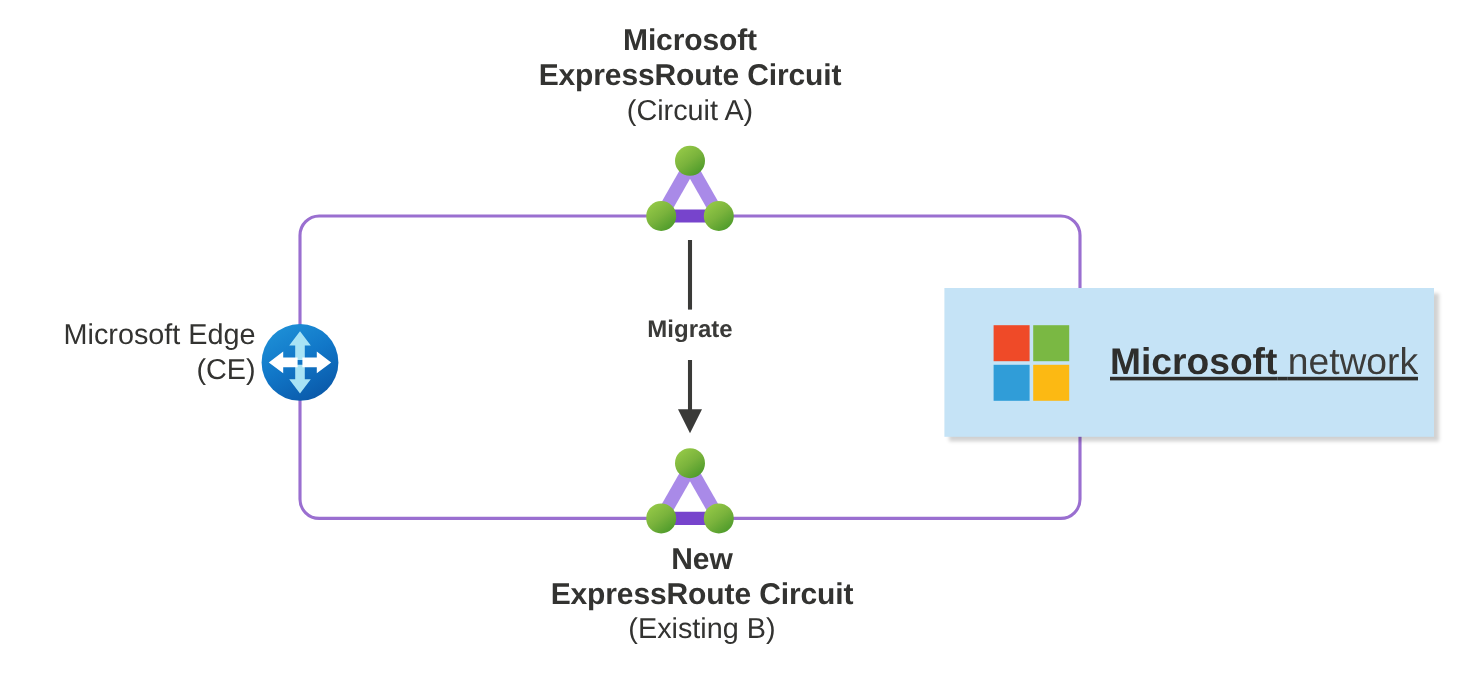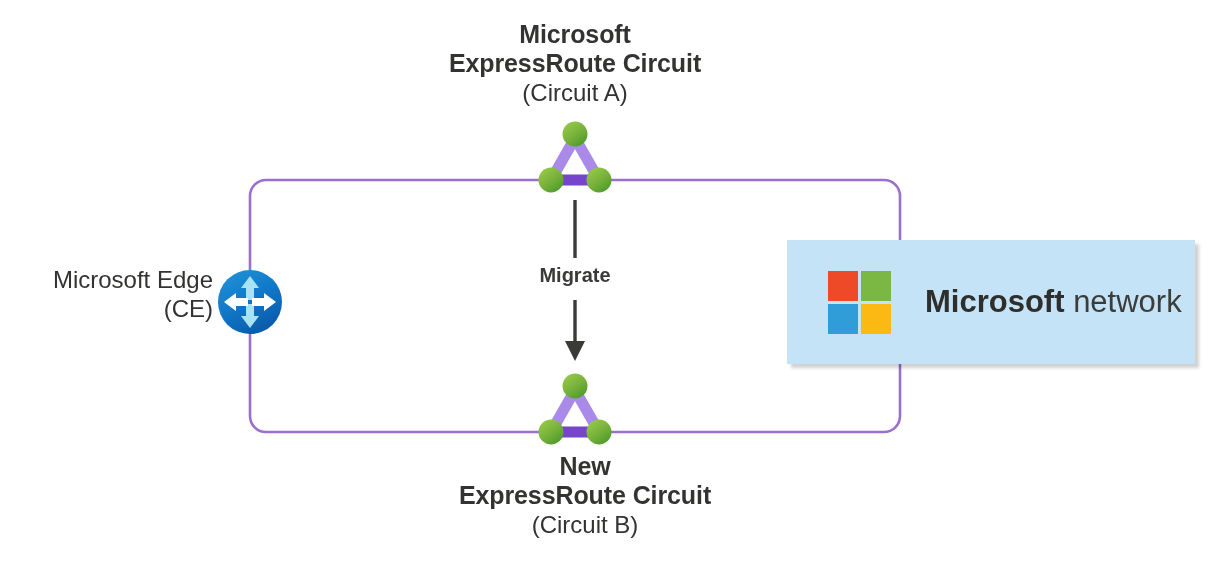--- a/index.html
+++ b/index.html
@@ -103,20 +103,21 @@
   .ms-sq-red { background: #ef4a28; }
   .ms-sq-green { background: #7ab843; }
   .ms-sq-blue { background: #309dd8; }
   .ms-sq-yellow { background: #fcb913; }
 
   #ms-network-text {
     margin-left: 34px;
     font-size: 31px;
     color: #2e2e2c;
     white-space: nowrap;
+    text-decoration: underline;
   }
   #ms-network-text .ms-bold { font-weight: bold; }
   #ms-network-text .ms-regular { font-weight: normal; color: #3c3c3a; }
 </style>
 </head>
 <body>
 
 <div id="diagram-root">
 
   <svg class="layer" viewBox="0 0 1214 572" width="1214" height="572">
@@ -194,21 +195,21 @@
 
   <div class="label-block" id="circuit-a-label">
     <div class="label-strong">Microsoft</div>
     <div class="label-strong">ExpressRoute Circuit</div>
     <div class="label-sub">(Circuit A)</div>
   </div>
 
   <div class="label-block" id="circuit-b-label">
     <div class="label-strong">New</div>
     <div class="label-strong">ExpressRoute Circuit</div>
-    <div class="label-sub">(Circuit B)</div>
+    <div class="label-sub">(Existing B)</div>
   </div>
 
   <div id="ce-label">
     <span>Microsoft Edge</span>
     <span class="ce-line2">(CE)</span>
   </div>
 
 </div>
 
 </body></html>

